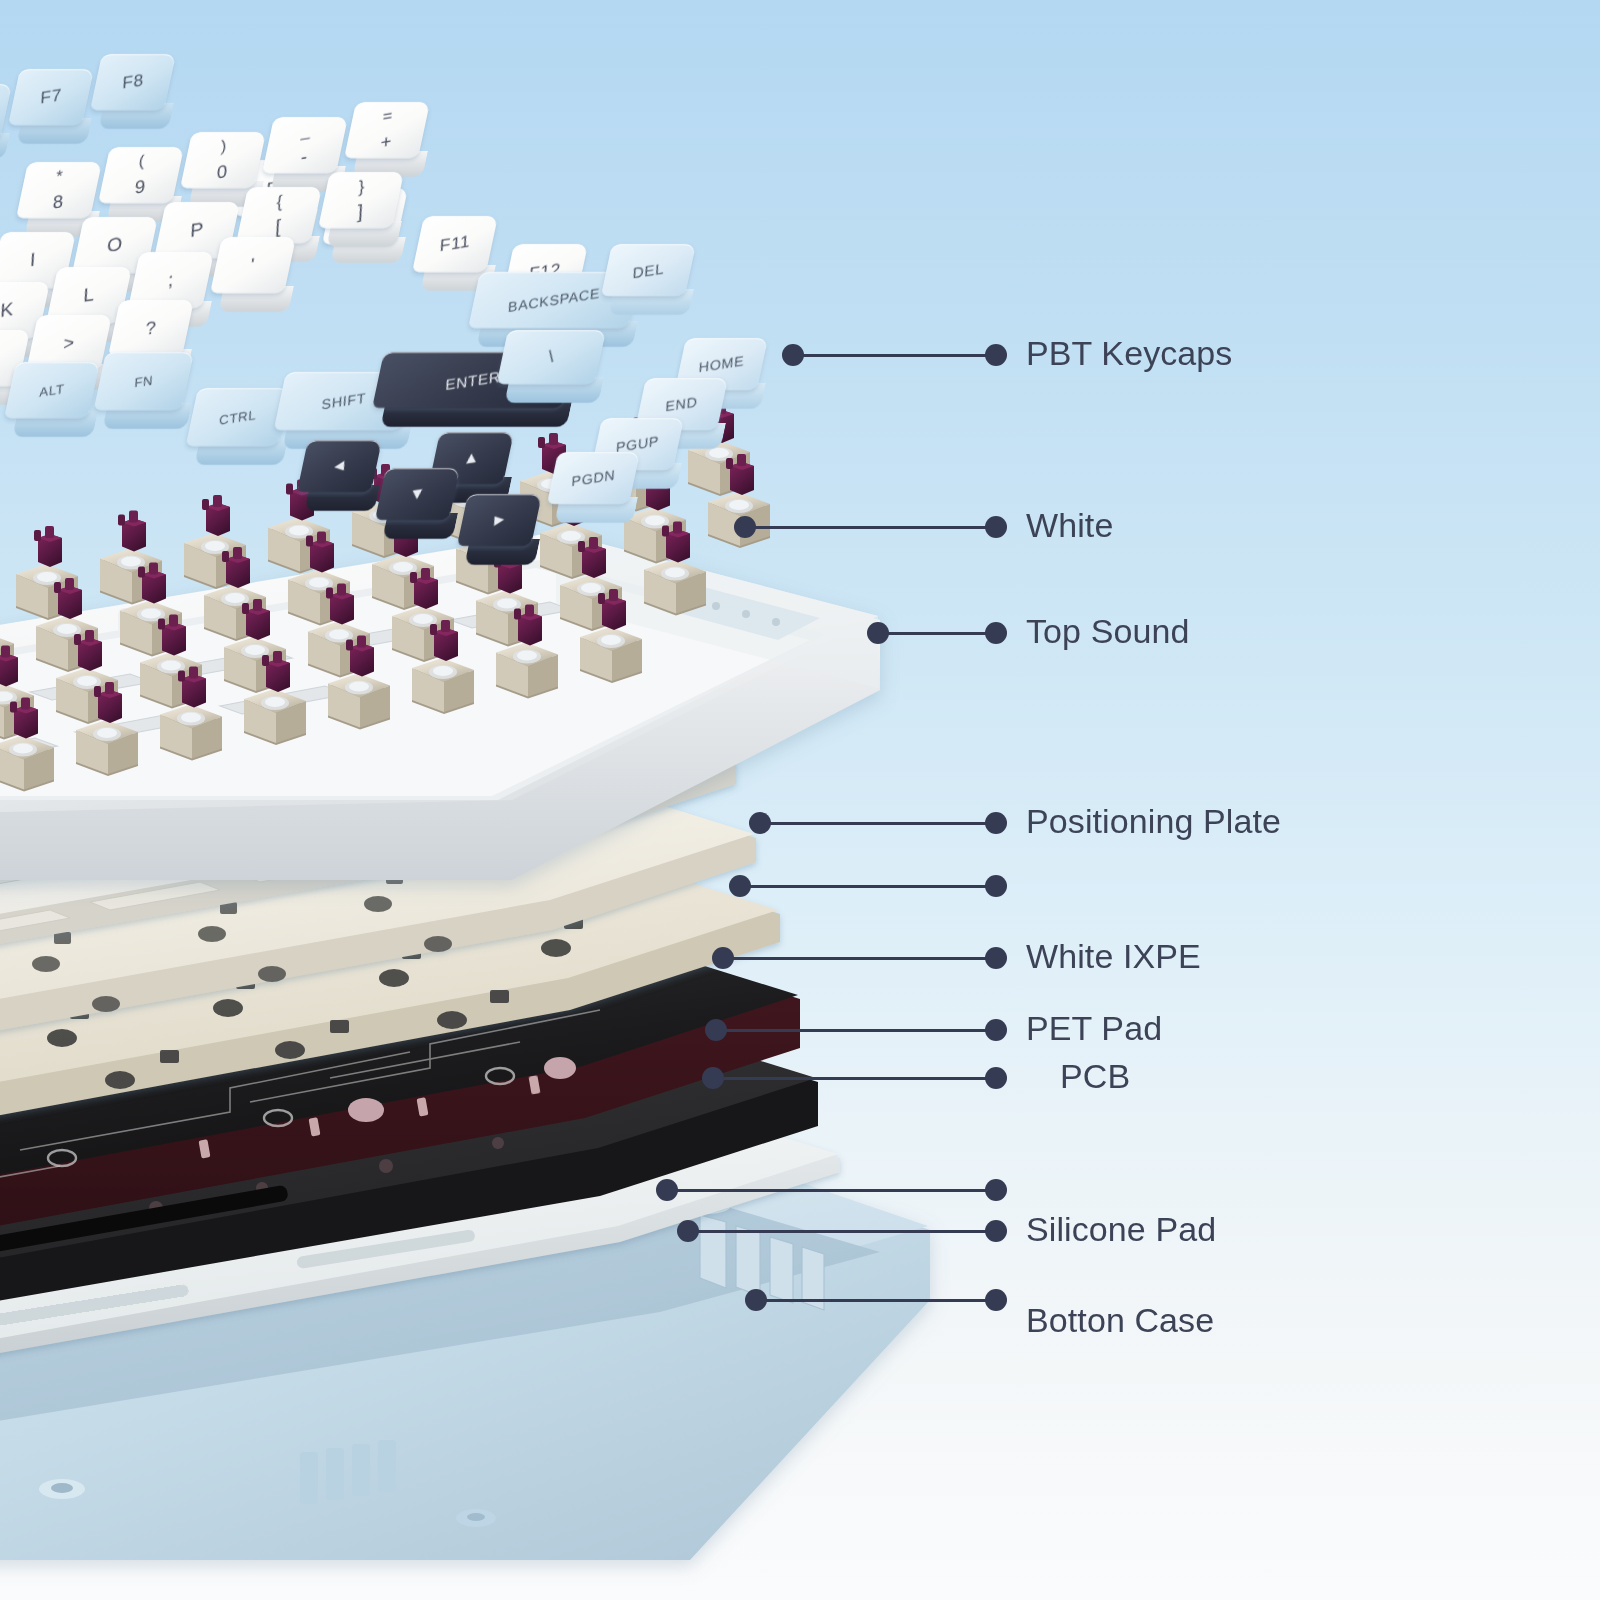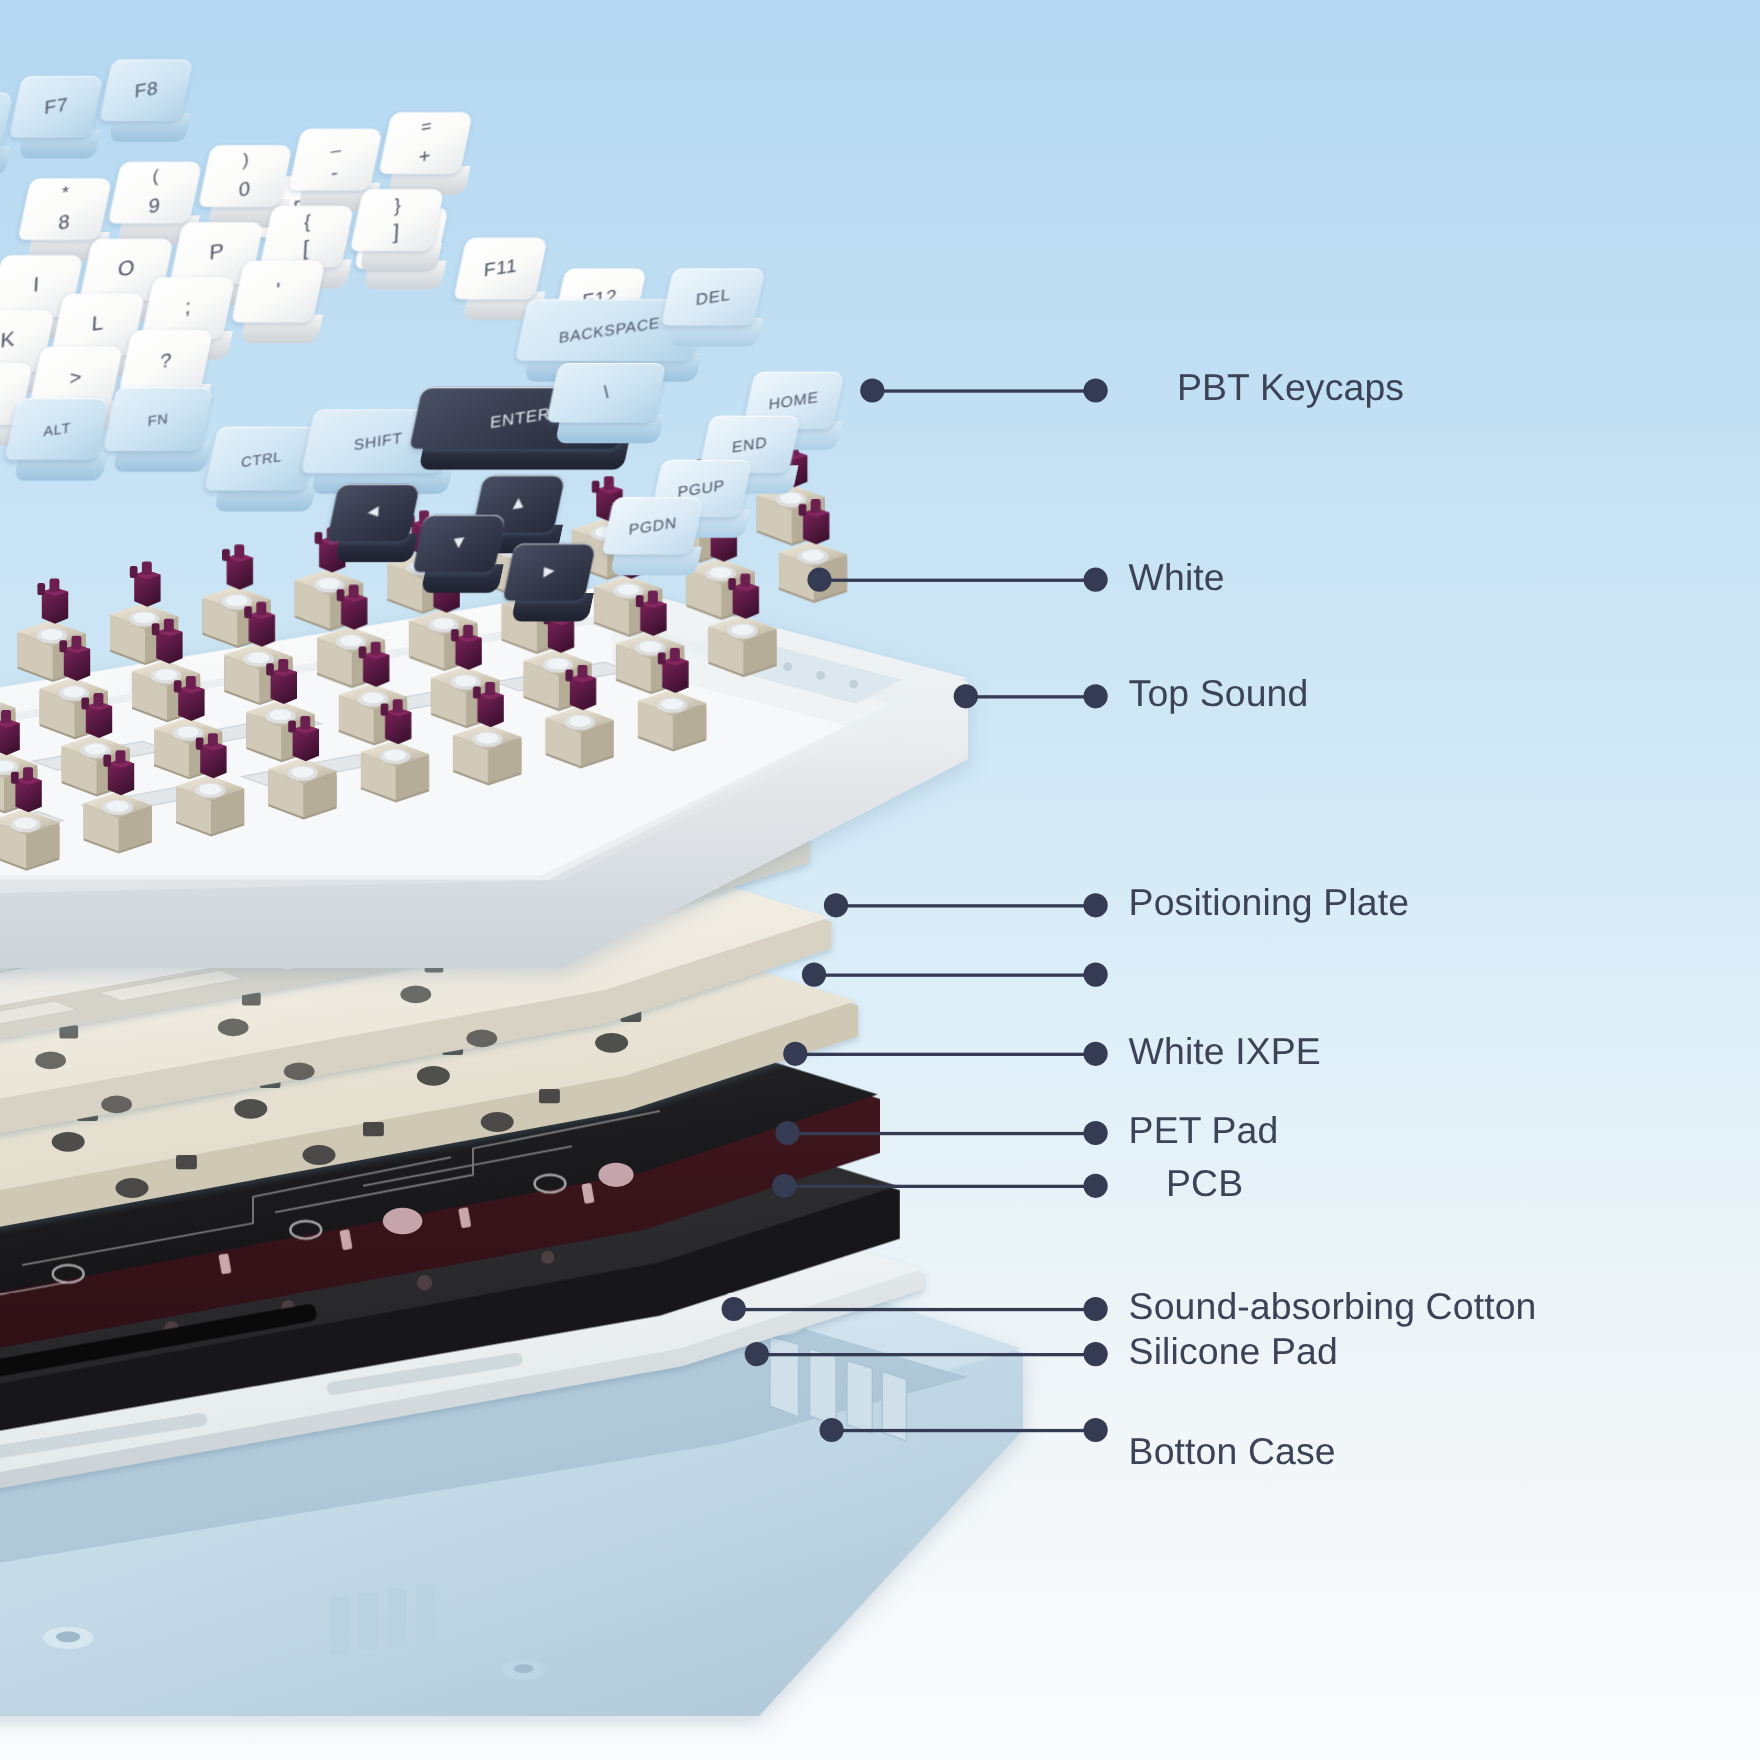--- a/index.html
+++ b/index.html
@@ -1242,21 +1242,21 @@
         <div class="top" style="width:74px;height:52px;background:linear-gradient(145deg,#4a5064 0%,#353a4c 55%,#262b3c 100%);transform:skewX(-12deg);transform-origin:top left;box-shadow:inset 0 1px 0 rgba(255,255,255,.85), 0 2px 4px rgba(100,130,160,.28);">
           <div class="lg" style="color:#e9edf2;font-size:16px;transform:rotate(-9deg);">►</div>
         </div>
       </div>
     </div>
 
   <div id="callouts">
       <div class="lead-line" style="left: 793px; top: 353.5px; width: 203px;"></div>
       <div class="lead-dot" style="left: 782px; top: 344px;"></div>
       <div class="lead-dot" style="left: 985px; top: 344px;"></div>
-      <div class="callout-label" style="left: 1070px; top: 333px;">PBT Keycaps</div>
+      <div class="callout-label" style="left: 1026px; top: 333px;">PBT Keycaps</div>
       <div class="lead-line" style="left: 745px; top: 525.5px; width: 251px;"></div>
       <div class="lead-dot" style="left: 734px; top: 516px;"></div>
       <div class="lead-dot" style="left: 985px; top: 516px;"></div>
       <div class="callout-label" style="left: 1026px; top: 505px;">White</div>
       <div class="lead-line" style="left: 878px; top: 631.5px; width: 118px;"></div>
       <div class="lead-dot" style="left: 867px; top: 622px;"></div>
       <div class="lead-dot" style="left: 985px; top: 622px;"></div>
       <div class="callout-label" style="left: 1026px; top: 611px;">Top Sound</div>
       <div class="lead-line" style="left: 760px; top: 821.5px; width: 236px;"></div>
       <div class="lead-dot" style="left: 749px; top: 812px;"></div>
@@ -1273,21 +1273,20 @@
       <div class="lead-dot" style="left: 705px; top: 1019px;"></div>
       <div class="lead-dot" style="left: 985px; top: 1019px;"></div>
       <div class="callout-label" style="left: 1026px; top: 1008px;">PET Pad</div>
       <div class="lead-line" style="left: 713px; top: 1076.5px; width: 283px;"></div>
       <div class="lead-dot" style="left: 702px; top: 1067px;"></div>
       <div class="lead-dot" style="left: 985px; top: 1067px;"></div>
       <div class="callout-label" style="left: 1060px; top: 1056px;">PCB</div>
       <div class="lead-line" style="left: 667px; top: 1188.5px; width: 329px;"></div>
       <div class="lead-dot" style="left: 656px; top: 1179px;"></div>
       <div class="lead-dot" style="left: 985px; top: 1179px;"></div>
-      <div class="callout-label" style="left: 1026px; top: 1168px;">Sound-absorbing Cotton</div>
       <div class="lead-line" style="left: 688px; top: 1229.5px; width: 308px;"></div>
       <div class="lead-dot" style="left: 677px; top: 1220px;"></div>
       <div class="lead-dot" style="left: 985px; top: 1220px;"></div>
       <div class="callout-label" style="left: 1026px; top: 1209px;">Silicone Pad</div>
       <div class="lead-line" style="left: 756px; top: 1298.5px; width: 240px;"></div>
       <div class="lead-dot" style="left: 745px; top: 1289px;"></div>
       <div class="lead-dot" style="left: 985px; top: 1289px;"></div>
       <div class="callout-label" style="left: 1026px; top: 1300px;">Botton Case</div>
     </div>
 

